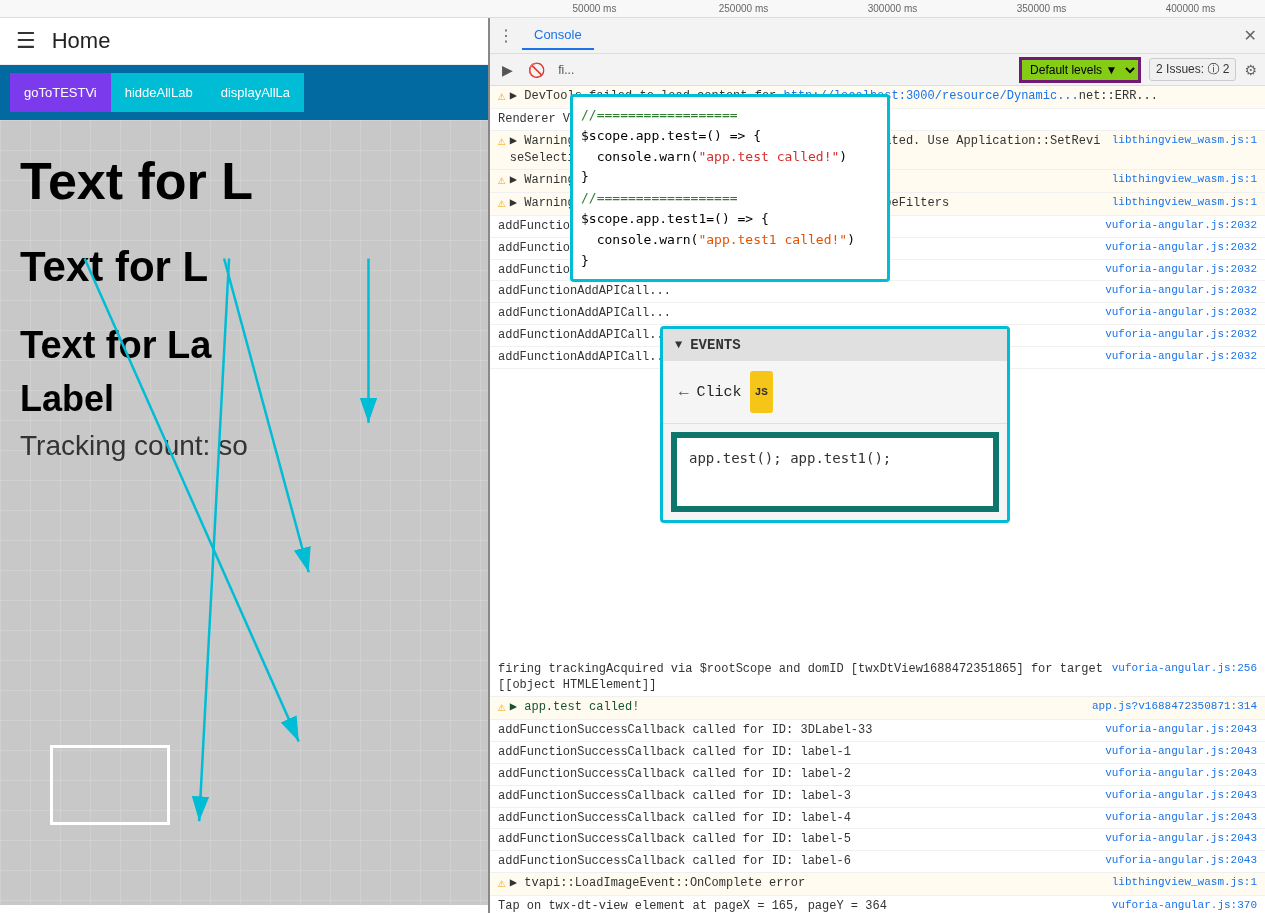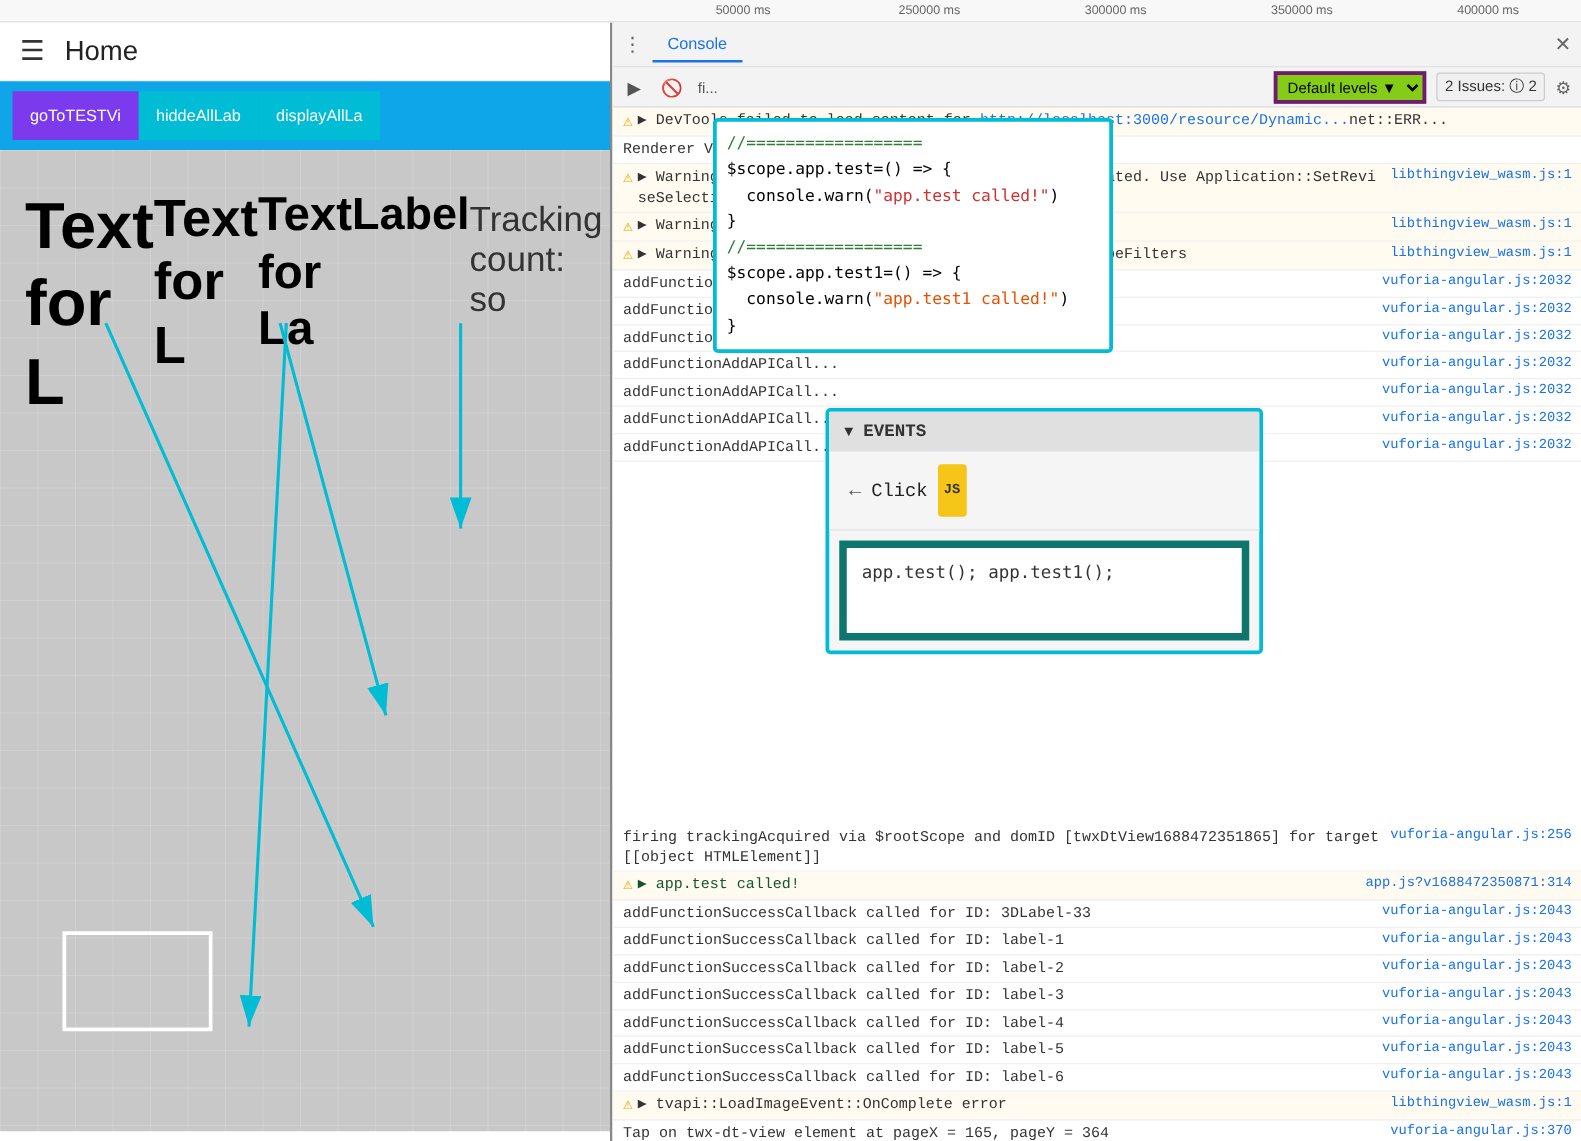--- a/index.html
+++ b/index.html
@@ -64,21 +64,21 @@
     .home-title {
       font-size: 22px;
       font-weight: normal;
       color: #222;
     }
 
     .button-row {
       display: flex;
       gap: 0;
       padding: 8px 10px;
-      background: #0ea5e9;
+      background: #0369a1;
     }
 
     .btn-blue {
       background: #7c3aed;
       color: #fff;
       padding: 12px 14px;
       font-size: 13px;
       font-weight: 500;
       border: none;
       cursor: pointer;
@@ -98,21 +98,21 @@
 
     .app-canvas {
       background: #c8c8c8;
       background-image:
         linear-gradient(rgba(255,255,255,0.15) 1px, transparent 1px),
         linear-gradient(90deg, rgba(255,255,255,0.15) 1px, transparent 1px);
       background-size: 30px 30px;
       position: relative;
       height: calc(100% - 110px);
       display: flex;
-      flex-direction: row;
+      flex-direction: column;
       align-items: flex-start;
       padding: 30px 20px 0 20px;
       overflow: hidden;
     }
 
     .label-text {
       font-size: 52px;
       font-weight: bold;
       color: #000;
       line-height: 1.2;

